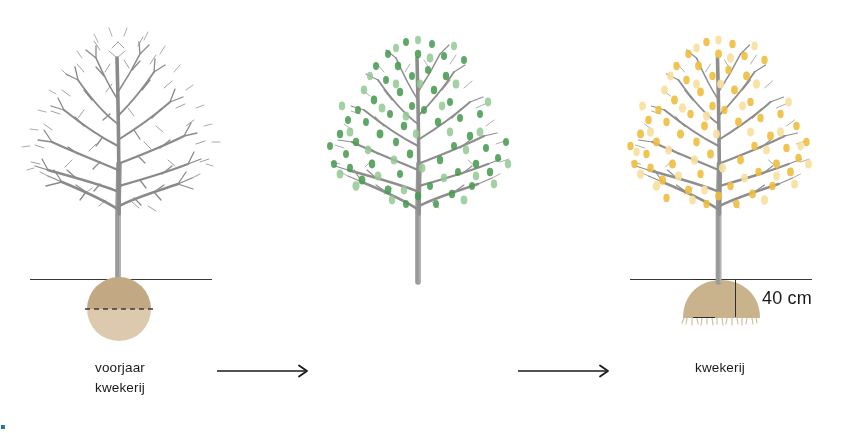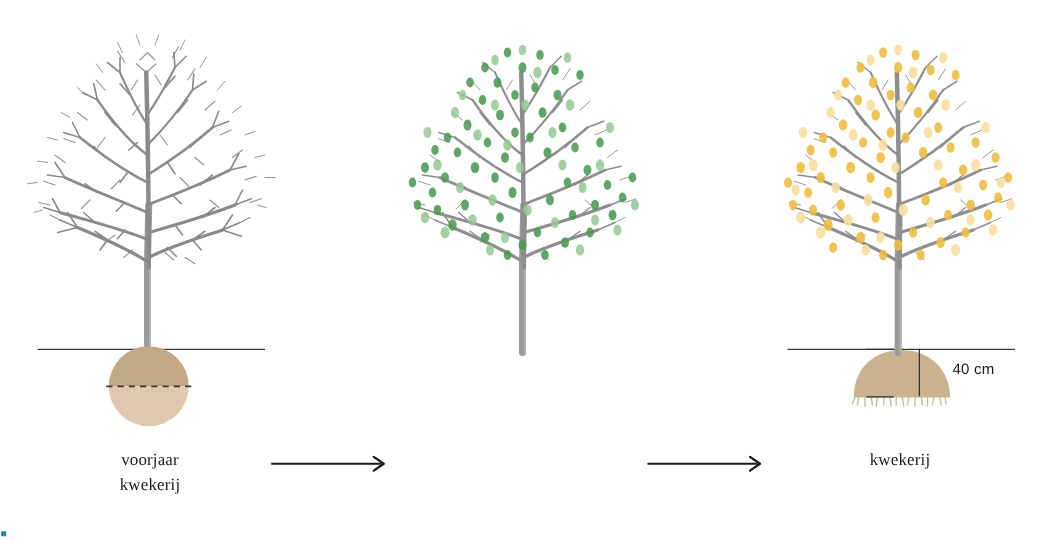--- a/index.html
+++ b/index.html
@@ -30,27 +30,27 @@
   
   .rootball{position:absolute;}
   .rootball svg{display:block;overflow:visible;}
 
   
   .dim{position:absolute;}
   .dim-vline{position:absolute;left:0;top:0;width:0;border-left:1.1px solid #2f2f2f;height:38px;}
   .dim-tick{position:absolute;height:0;border-top:1.1px solid #2f2f2f;width:22px;}
   .dim-label{
     position:absolute;left:27px;top:9px;
-    font-size:12px;letter-spacing:.2px;color:#1a1a1a;white-space:nowrap;
+    font-size:18px;letter-spacing:.2px;color:#1a1a1a;white-space:nowrap;
   }
 
   
   .caption{
     position:absolute;top:358px;text-align:center;
-    font-size:13.5px;line-height:20px;letter-spacing:.15px;color:#1a1a1a;font-family:Liberation Serif, serif;
+    font-size:13.5px;line-height:20px;letter-spacing:.15px;color:#1a1a1a;
   }
   #caption-0{left:0;width:240px;}
   #caption-1{left:300px;width:240px;}
   .caption span{display:block;}
 
   
   .arrow{position:absolute;height:14px;}
   #arrow-0{left:217px;top:364px;width:94px;}
   #arrow-1{left:518px;top:364px;width:94px;}
   .arrow svg{display:block;width:100%;height:100%;overflow:visible;}

